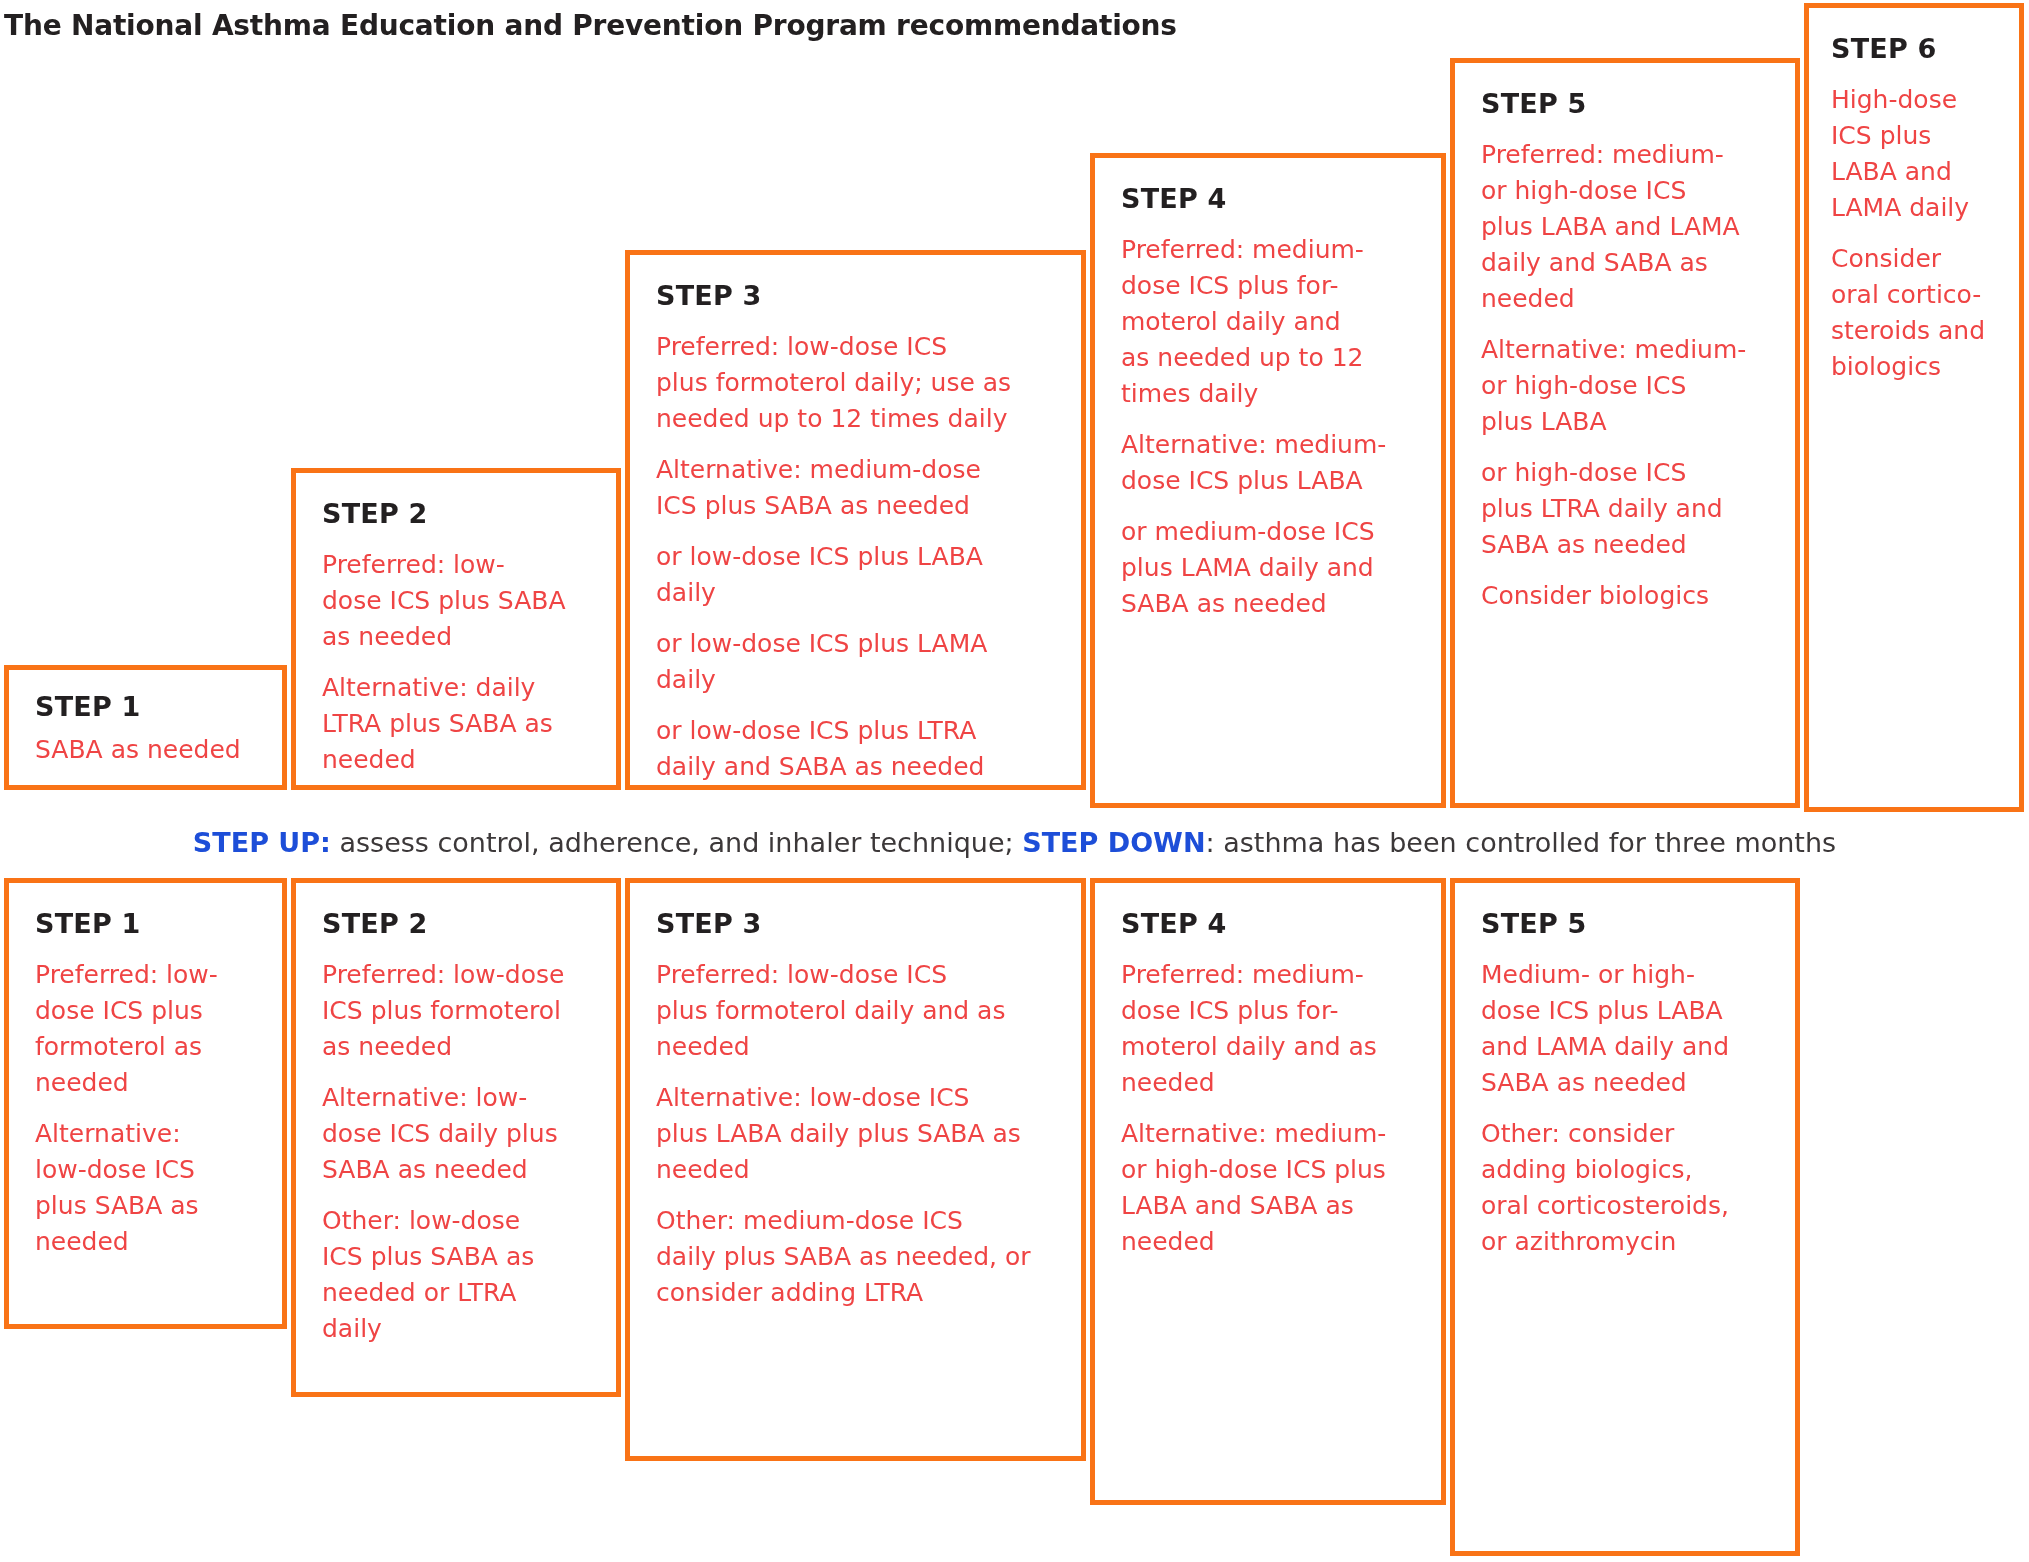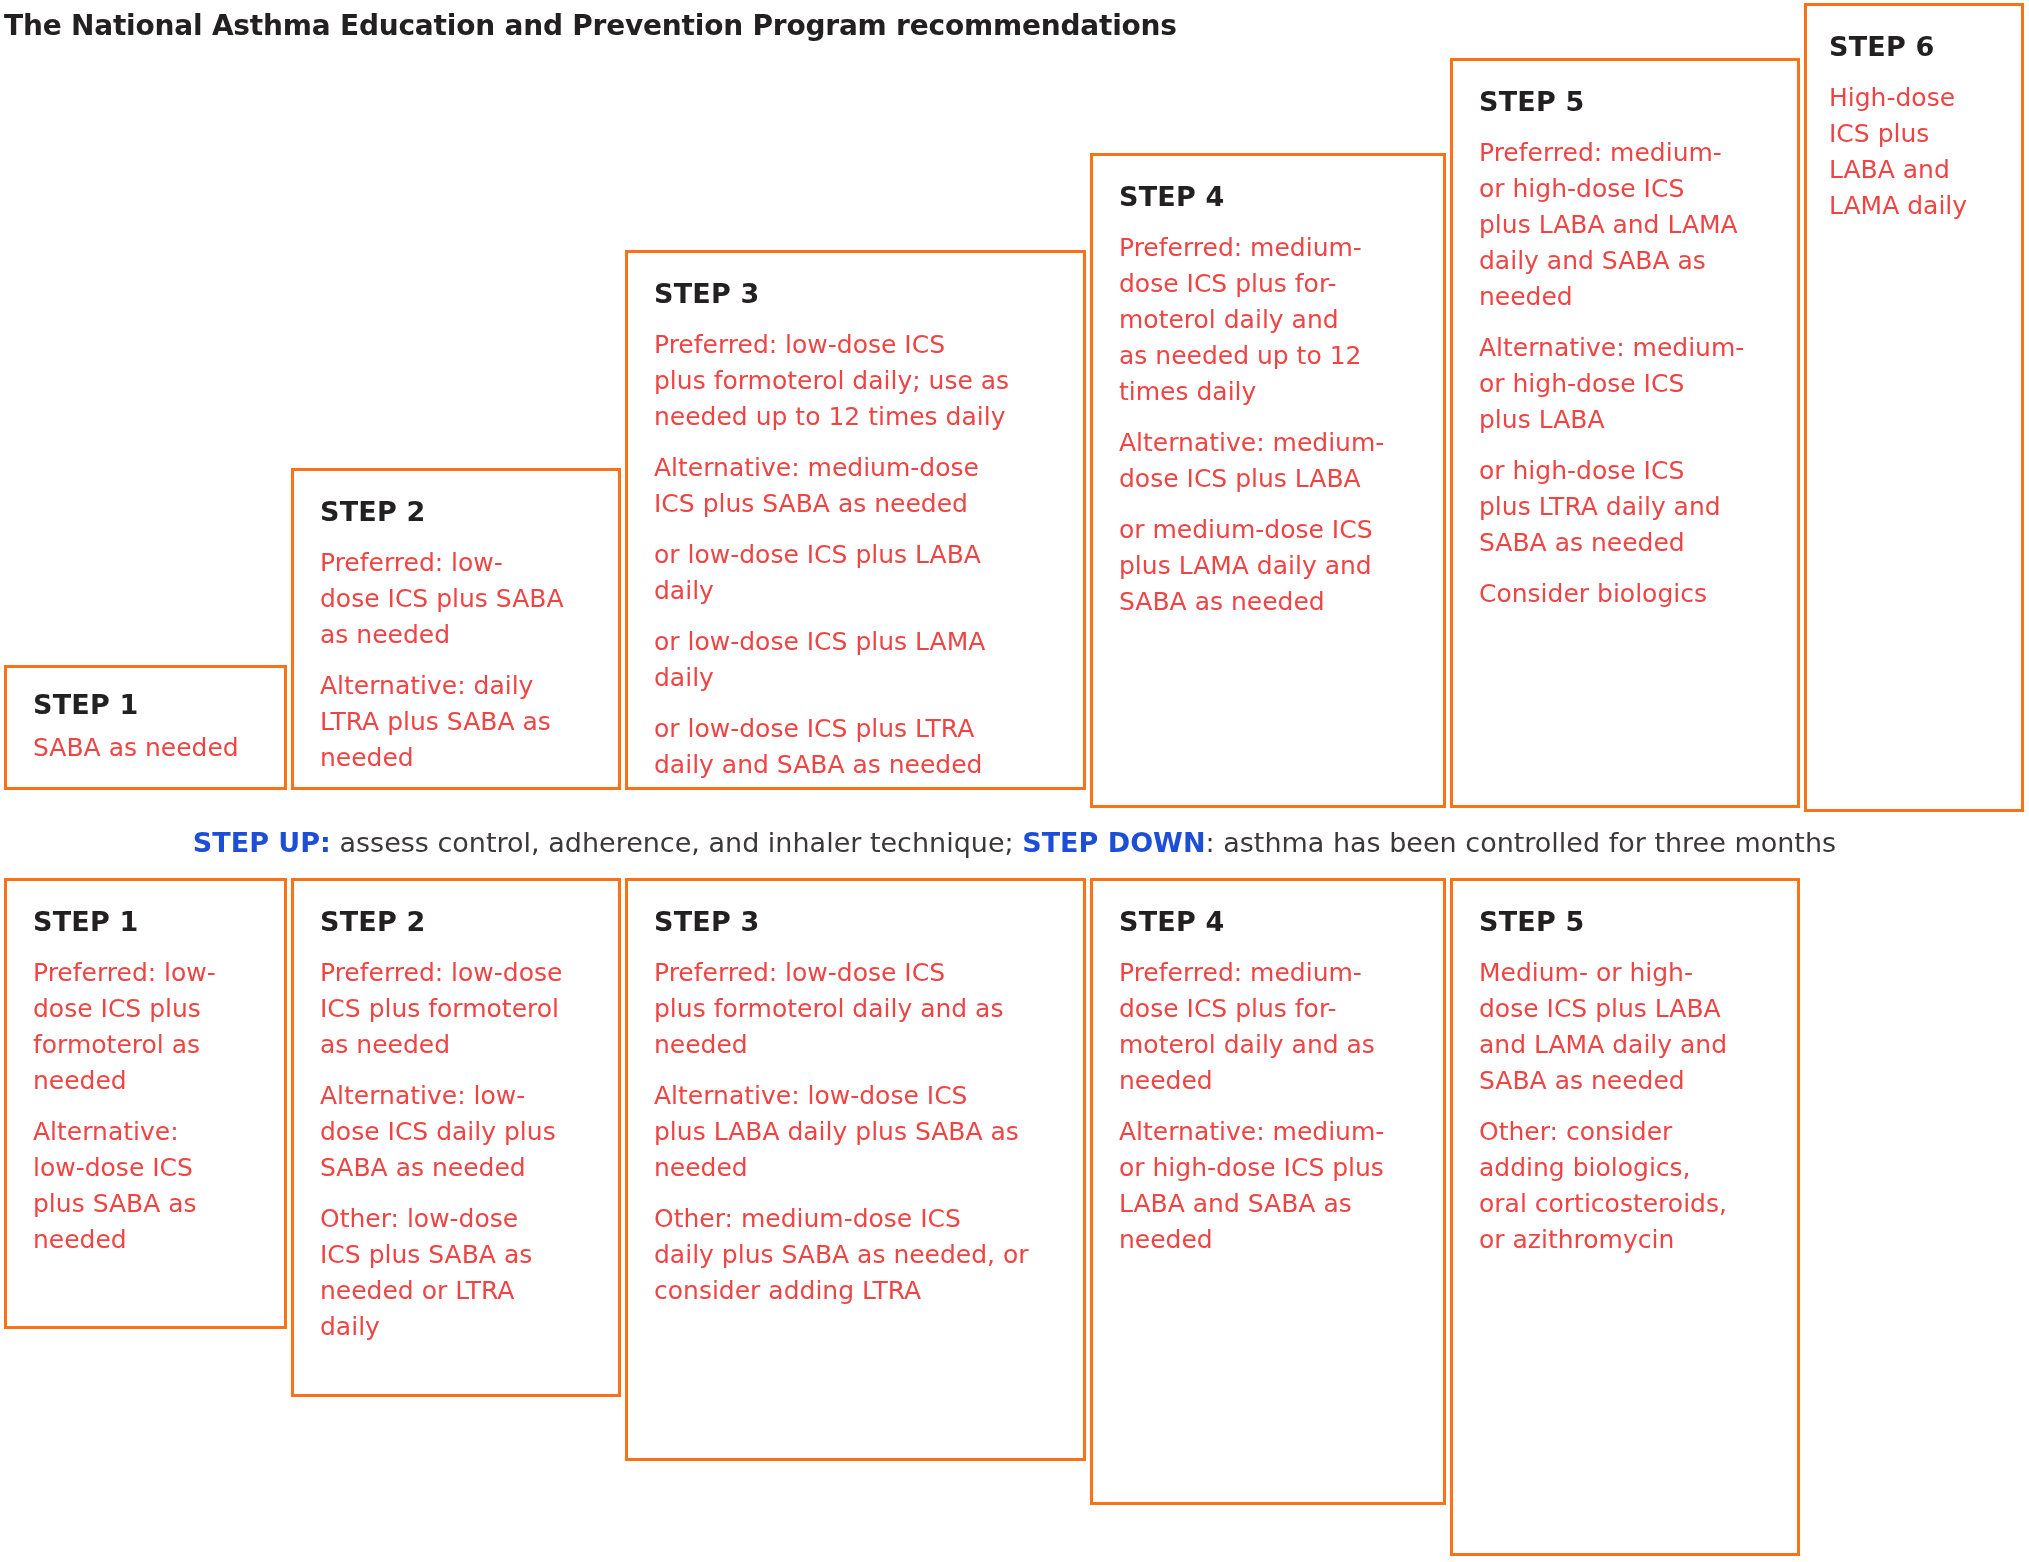--- a/index.html
+++ b/index.html
@@ -7,21 +7,21 @@
     width:2029px;height:1562px;position:relative;overflow:hidden;
     font-family:"DejaVu Sans","Liberation Sans",sans-serif;
     color:#3c3839;
   }
   .fig-title{
     position:absolute;left:4px;
     font-size:28px;font-weight:700;color:#232021;letter-spacing:-0.2px;margin-top:7px;
   }
   .step-box{
     position:absolute;box-sizing:border-box;
-    border:3px solid #f97316;background:#ffffff;
+    border:5px solid #f97316;background:#ffffff;
     padding:26px 28px 18px 26px;
   }
   .step-box .step-title{
     font-size:27px;font-weight:700;color:#232021;
     line-height:30px;margin:0 0 18px 0;letter-spacing:0.2px;
   }
   .step-box .para{
     font-size:25px;font-weight:400;color:#ef4444;
     line-height:36px;margin:0 0 15px 0;
     white-space:pre-line;
@@ -97,20 +97,24 @@
 SABA as needed</div>
   <div class="para">Consider biologics</div>
 </div>
 
 <div class="step-box narrow" style="left:1804px;top:3px;width:220px;height:809px;">
   <div class="step-title">STEP 6</div>
   <div class="para">High-dose
 ICS plus
 LABA and
 LAMA daily</div>
+  <div class="para">Consider
+oral cortico-
+steroids and
+biologics</div>
 </div>
 
 <div class="step-note">
   <b>STEP UP:</b><span> assess control, adherence, and inhaler technique; </span><b>STEP DOWN</b><span>: asthma has been controlled for three months</span>
 </div>
 
 <div class="step-box" style="left:4px;top:878px;width:283px;height:451px;">
   <div class="step-title">STEP 1</div>
   <div class="para">Preferred: low-
 dose ICS plus

